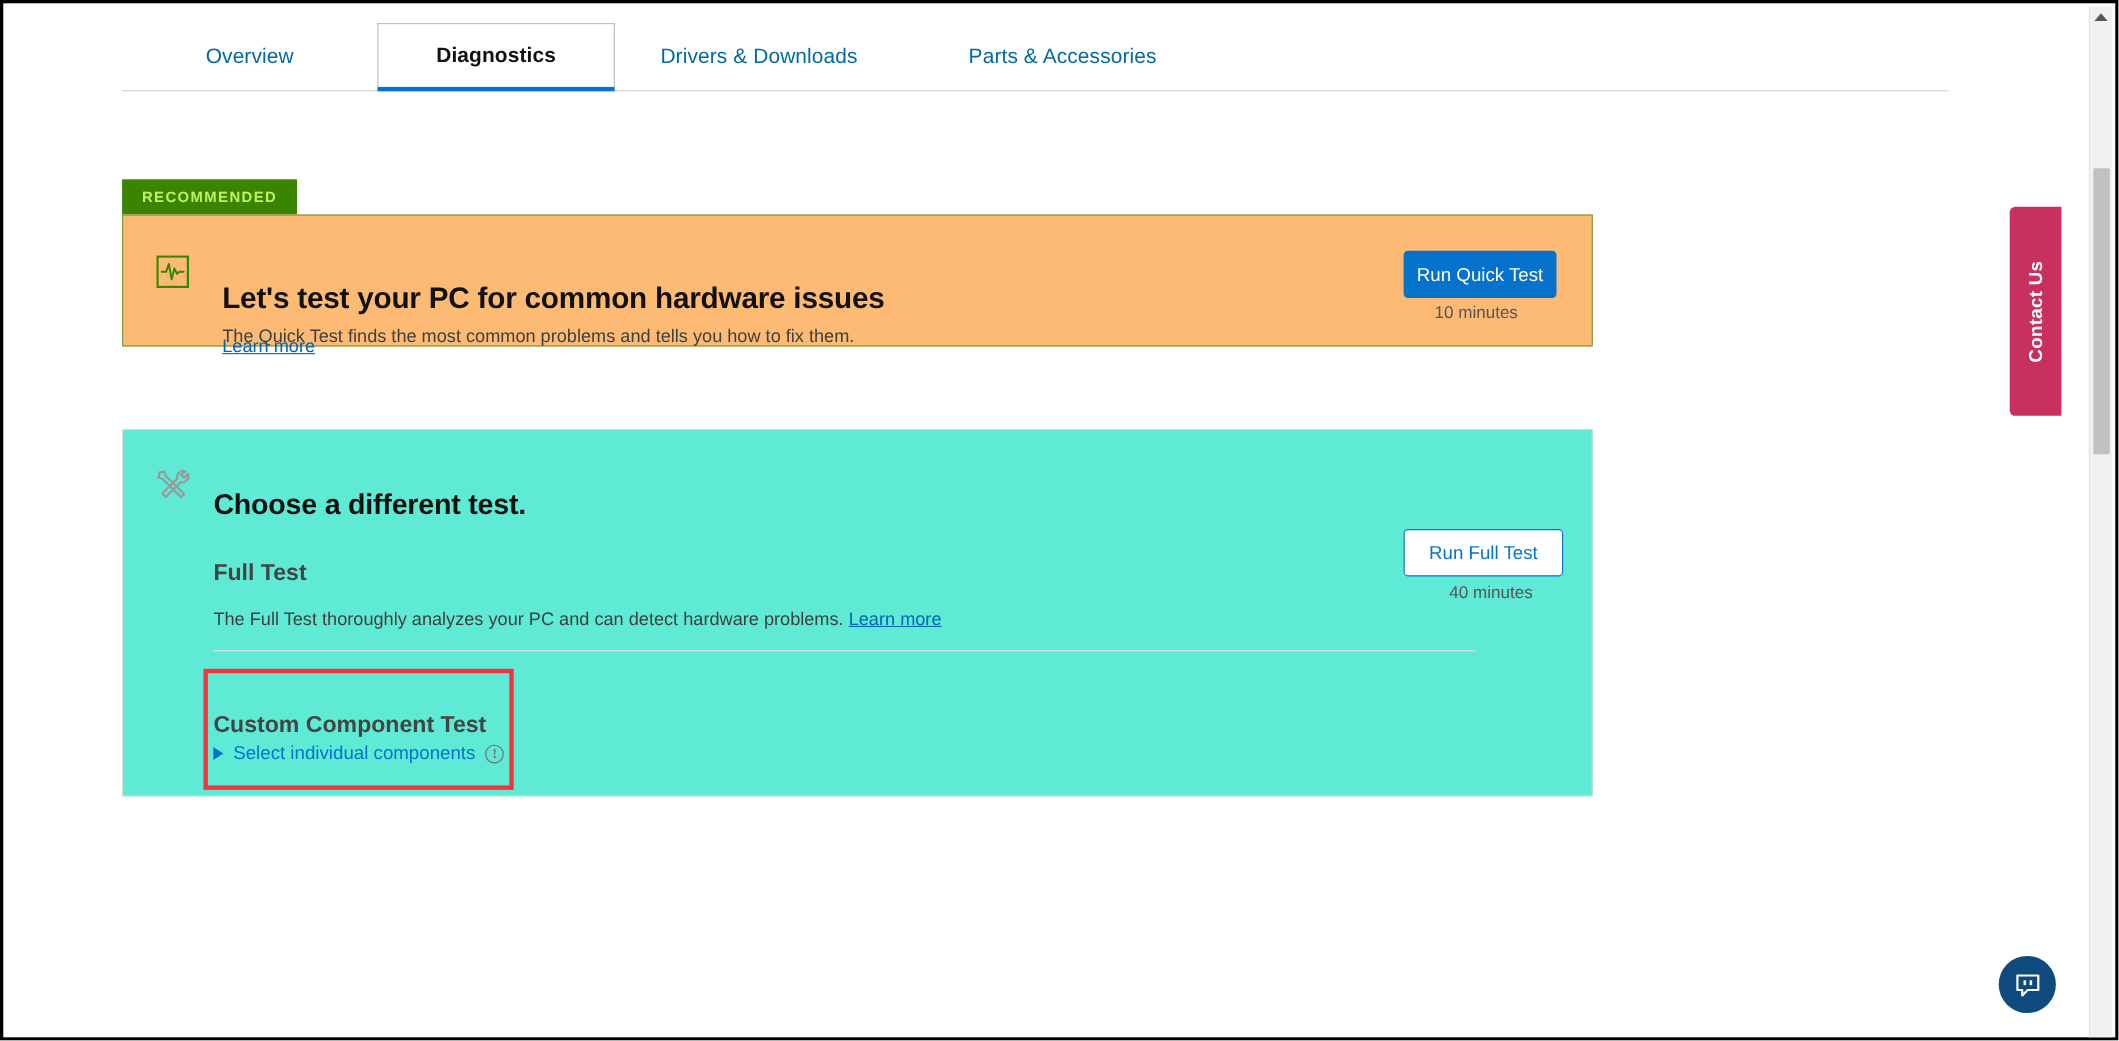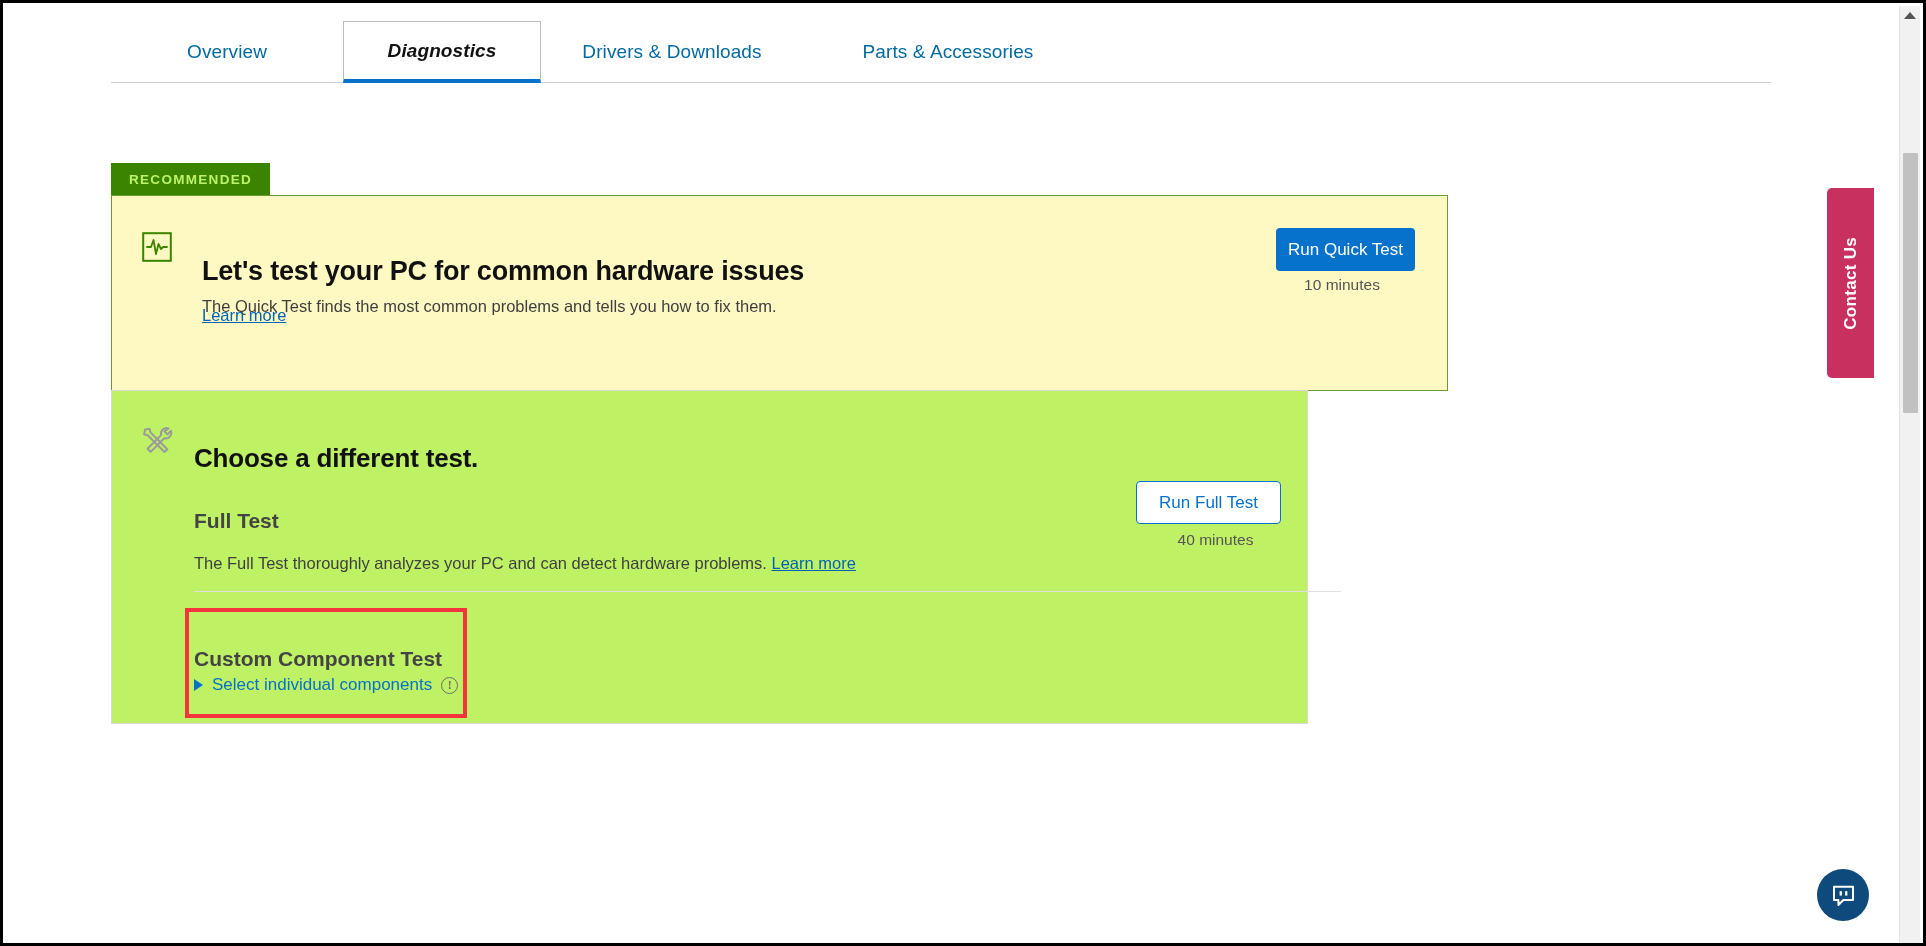--- a/index.html
+++ b/index.html
@@ -41,21 +41,21 @@
     font-size: 19px;
     color: #0369a1;
     letter-spacing: .1px;
     padding: 0 34px;
     box-sizing: border-box;
     cursor: pointer;
     background: transparent;
     white-space: nowrap;
   }
   .tab.w-overview   { width: 232px; }
-  .tab.w-diag       { width: 198px; font-style: italic; }
+  .tab.w-diag       { width: 216px; }
   .tab.w-drivers    { width: 262px; }
   .tab.w-doc        { width: 274px; }
   .tab.w-service    { width: 262px; }
   .tab.w-parts      { width: 290px; align-items: center; }
 
   .tab.active {
     border: 1px solid #bcbcbc;
     border-bottom: 4px solid #0672cb;
     background: #ffffff;
     font-weight: bold;
@@ -79,22 +79,22 @@
     align-items: center;
     box-sizing: border-box;
   }
 
   
   .quick-card {
     position: absolute;
     left: 108px;
     top: 192px;
     width: 1337px;
-    height: 196px;
-    background: #fef9c3;
+    height: 120px;
+    background: #fdba74;
     border: 1px solid #6b9a36;
     box-sizing: border-box;
   }
   .quick-inner {
     position: relative;
     height: 100%;
   }
   .pulse-icon {
     position: absolute;
     left: 30px;
@@ -150,23 +150,23 @@
     text-align: center;
     font-size: 15.5px;
     color: #555555;
   }
 
   
   .choose-card {
     position: absolute;
     left: 108px;
     top: 387px;
-    width: 1197px;
+    width: 1337px;
     height: 334px;
-    background: #bef264;
+    background: #5eead4;
     border: 1px solid #d9d9d9;
     box-sizing: border-box;
   }
   .tools-icon {
     position: absolute;
     left: 26px;
     top: 30px;
     width: 38px;
     height: 38px;
   }

